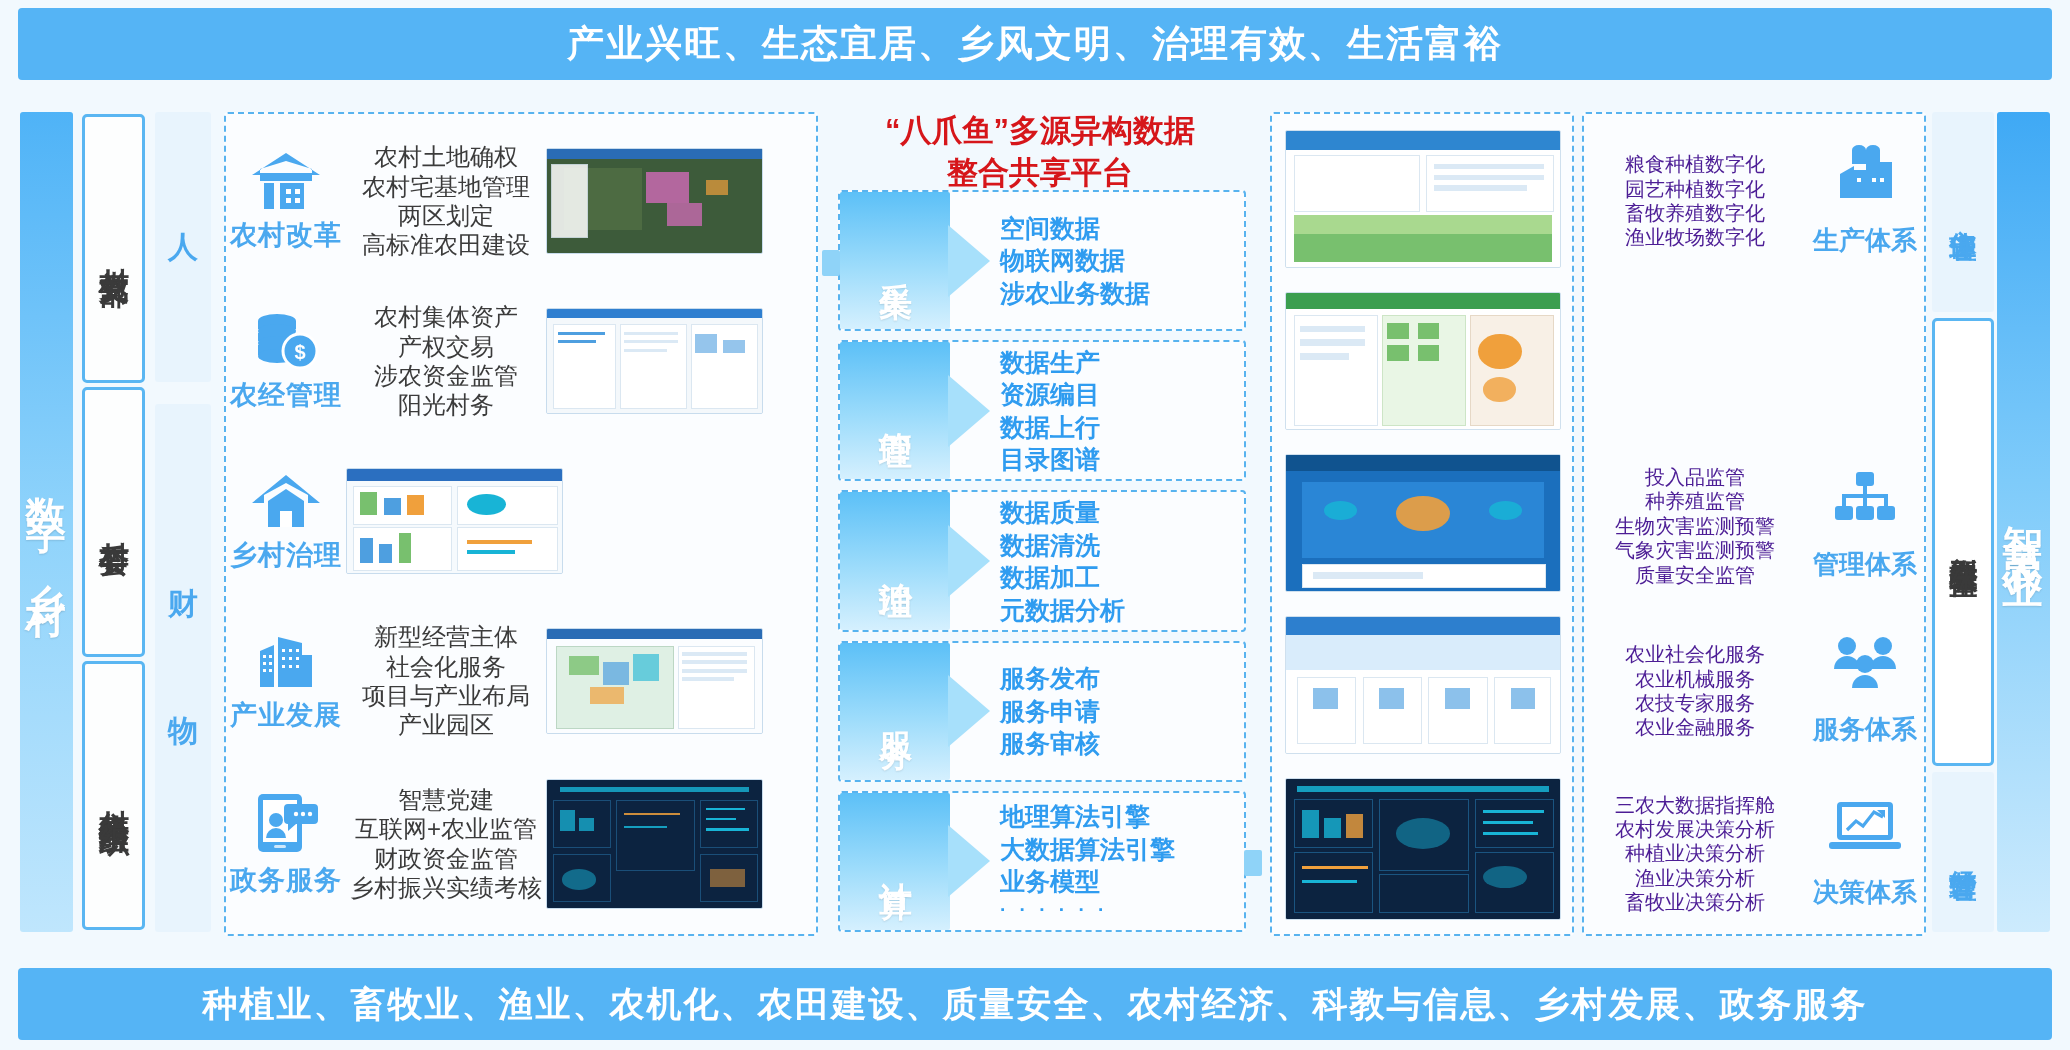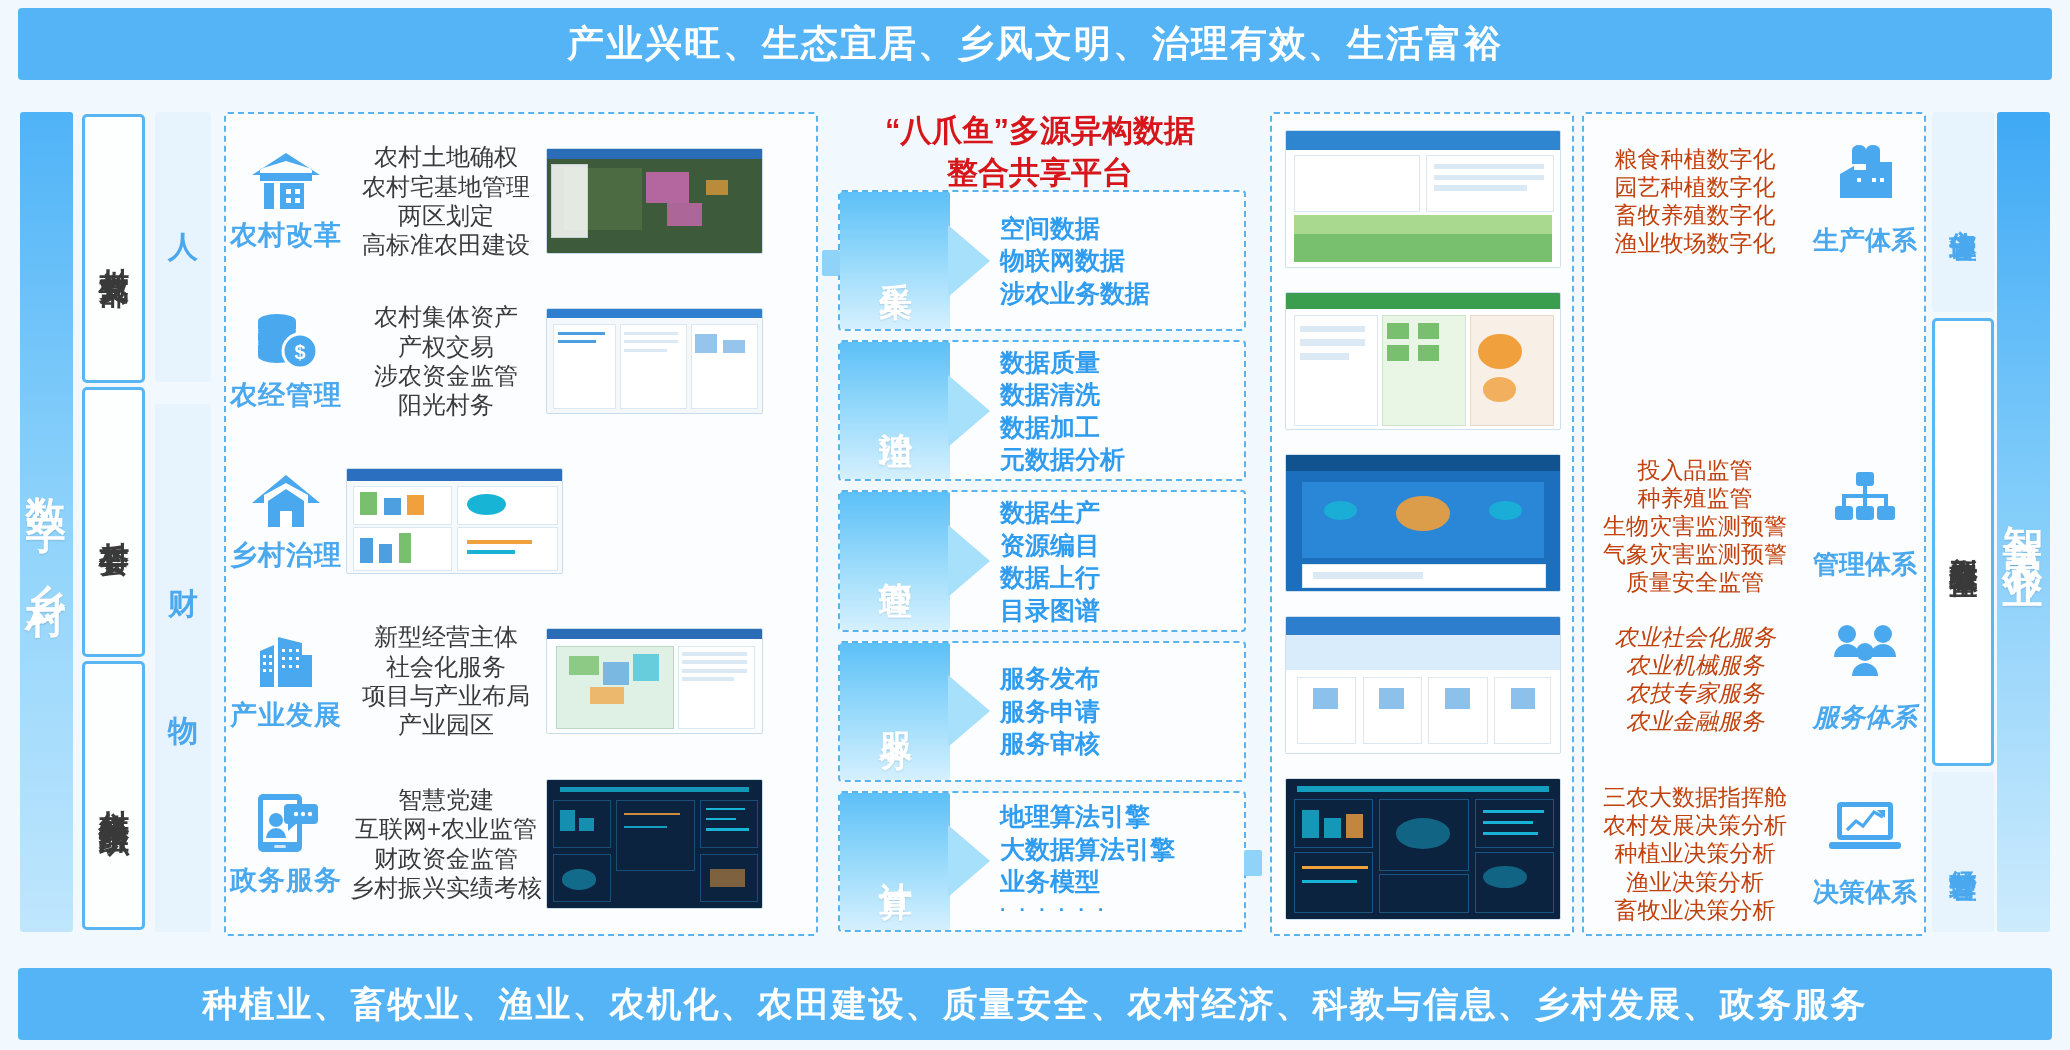--- a/index.html
+++ b/index.html
@@ -72,21 +72,21 @@
   .connector{position:absolute;width:18px;height:26px;background:#8fd3f8;border-radius:2px;}
 
   
   .col3{left:1270px;top:112px;width:300px;height:820px;}
   .shot3{position:absolute;left:13px;width:274px;height:136px;border:1px solid #cfe0ee;
          border-radius:2px;overflow:hidden;background:#eff5f9;}
 
   
   .col4{left:1582px;top:112px;width:340px;height:820px;}
   .sysrow{position:absolute;left:0;width:340px;display:flex;align-items:center;}
-  .sys-lines{flex:1;text-align:center;font-size:23px;line-height:1.22;color:#c2410c;}
+  .sys-lines{flex:1;text-align:center;font-size:20px;line-height:1.22;color:#4c1d95;}
   .sys-icon{width:118px;display:flex;flex-direction:column;align-items:center;justify-content:center;}
   .sys-icon .cap{margin-top:19px;font-size:26px;color:#4aa8ef;font-weight:bold;white-space:nowrap;}
 
   
   .rcol{position:absolute;left:1932px;top:112px;width:62px;height:820px;
         display:flex;flex-direction:column;}
   .rlab{background:#e8f4fd;border-radius:3px;display:flex;align-items:center;justify-content:center;}
   .rlab .vtext{writing-mode:vertical-rl;text-orientation:upright;font-size:27px;color:#4aa8ef;
                font-weight:bold;letter-spacing:2px;}
   .rlab.top{height:200px;}
@@ -367,41 +367,41 @@
       <div class="step-lines">
         <div>空间数据</div>
         <div>物联网数据</div>
         <div>涉农业务数据</div>
       </div>
       <div class="connector" style="left:-18px;top:42%;"></div>
     </div>
 
     <div class="step">
       <div class="step-tab">
+        <span class="vtext">管理</span>
+      </div>
+      <div class="step-arrow"></div>
+      <div class="step-lines">
+        <div>数据生产</div>
+        <div>资源编目</div>
+        <div>数据上行</div>
+        <div>目录图谱</div>
+      </div>
+    </div>
+
+    <div class="step">
+      <div class="step-tab">
         <span class="vtext">治理</span>
       </div>
       <div class="step-arrow"></div>
       <div class="step-lines">
         <div>数据质量</div>
         <div>数据清洗</div>
         <div>数据加工</div>
         <div>元数据分析</div>
-      </div>
-    </div>
-
-    <div class="step">
-      <div class="step-tab">
-        <span class="vtext">管理</span>
-      </div>
-      <div class="step-arrow"></div>
-      <div class="step-lines">
-        <div>数据生产</div>
-        <div>资源编目</div>
-        <div>数据上行</div>
-        <div>目录图谱</div>
       </div>
     </div>
 
     <div class="step">
       <div class="step-tab">
         <span class="vtext">服务</span>
       </div>
       <div class="step-arrow"></div>
       <div class="step-lines">
         <div>服务发布</div>
@@ -560,21 +560,21 @@
           <rect x="33" y="28" width="4" height="8" fill="#4aa8ef"></rect>
           <rect x="54" y="28" width="4" height="8" fill="#4aa8ef"></rect>
           <rect x="5" y="36" width="18" height="14" rx="3" fill="#4aa8ef"></rect>
           <rect x="26" y="36" width="18" height="14" rx="3" fill="#4aa8ef"></rect>
           <rect x="47" y="36" width="18" height="14" rx="3" fill="#4aa8ef"></rect>
         </svg>
         <span class="cap">管理体系</span>
       </div>
     </div>
 
-    <div class="sysrow" style="top:490px;height:150px;font-style:italic;">
+    <div class="sysrow" style="top:502px;height:150px;">
       <div class="sys-lines">
         <div>农业社会化服务</div>
         <div>农业机械服务</div>
         <div>农技专家服务</div>
         <div>农业金融服务</div>
       </div>
       <div class="sys-icon">
         <svg width="70" height="58" viewBox="0 0 70 58">
           <circle cx="17" cy="11" r="9" fill="#4aa8ef"></circle>
           <path d="M4 34 a13 13 0 0 1 26 0 z" fill="#4aa8ef"></path>

